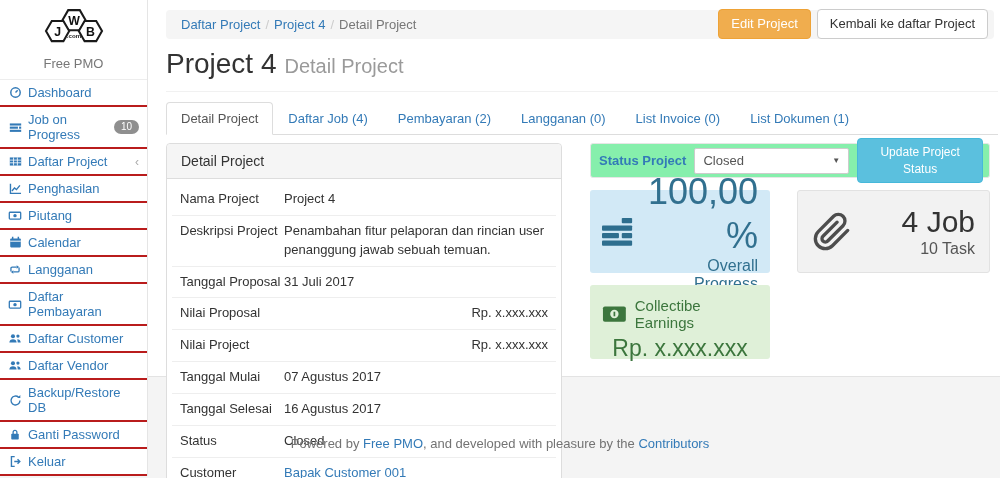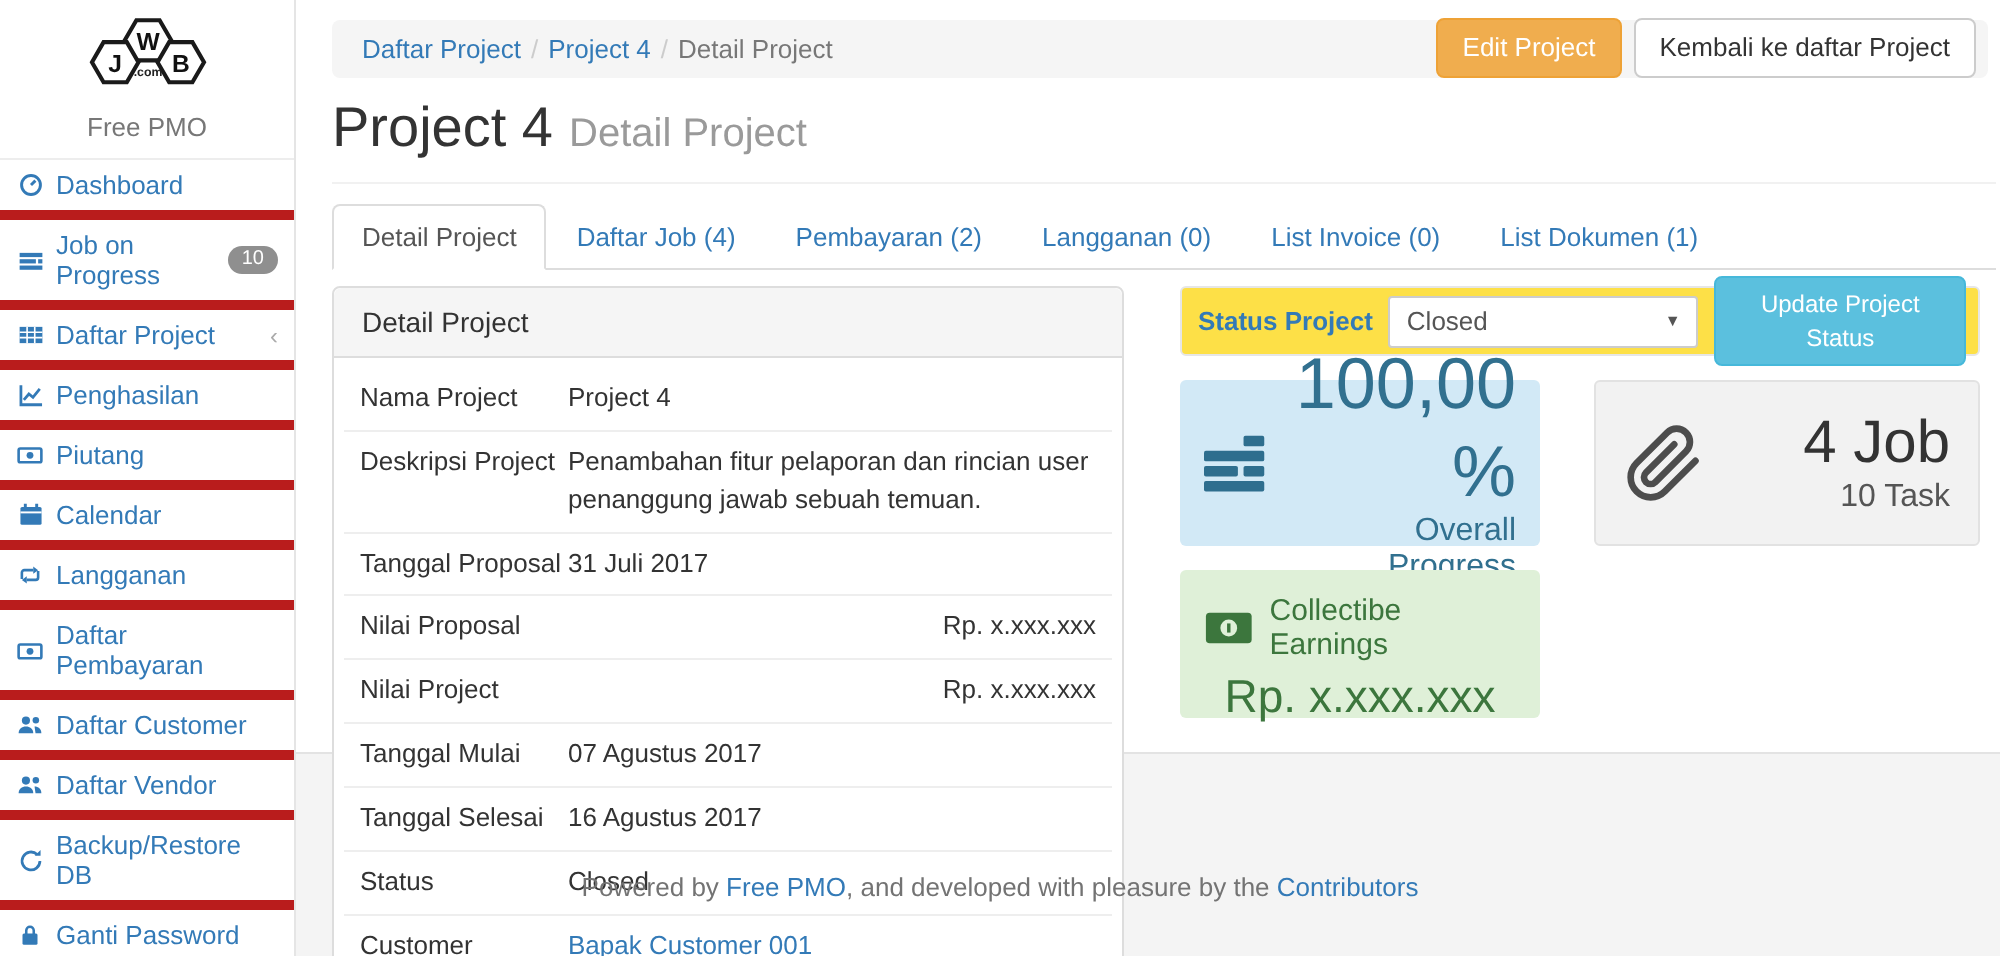--- a/index.html
+++ b/index.html
@@ -6,21 +6,21 @@
   html,body { width:1000px; height:478px; }
   body { font-family:"Liberation Sans", sans-serif; background:#f4f4f4; overflow:hidden; }
   .page { position:relative; width:1000px; height:478px; }
 
   
   .sidebar { position:absolute; left:0; top:0; width:148px; background:#fff; border-right:1px solid #e5e5e5; }
   .logo-block { padding:6px 0 4px; text-align:center; }
   .logo-block svg { display:block; margin:0 auto; }
   .brand { font-size:13px; color:#777; text-align:center; padding:4px 0 8px; }
   .menu { list-style:none; border-top:1px solid #ededed; }
-  .menu li { display:flex; align-items:center; gap:6px; padding:5px 8px; border-bottom:5px solid #b91c1c; color:#337ab7; font-size:13px; cursor:pointer; }
+  .menu li { display:flex; align-items:center; gap:6px; padding:5px 8px; border-bottom:2px solid #b91c1c; color:#337ab7; font-size:13px; cursor:pointer; }
   .menu li .mi { flex:none; width:14px; height:14px; display:flex; align-items:center; justify-content:center; }
   .menu li .mi svg { display:block; }
   .menu .badge { margin-left:auto; background:#8f8f8f; color:#fff; border-radius:10px; font-size:10px; padding:2px 7px; line-height:1; }
   .menu .chev { margin-left:auto; color:#aaa; font-size:12px; }
 
   
   .content { position:absolute; left:148px; top:0; width:852px; height:377px; background:#fff; border-bottom:1px solid #e3e3e3; }
 
   .breadcrumb { position:absolute; left:18px; top:10px; width:828px; background:#f5f5f5; border-radius:4px; padding:7px 15px; font-size:13px; color:#777; }
   .breadcrumb a { color:#337ab7; text-decoration:none; }
@@ -44,21 +44,21 @@
   .panel-body { padding:5px 5px 14px; }
   .drow { display:flex; padding:6px 8px; border-top:1px solid #eee; font-size:13px; color:#333; line-height:1.45; }
   .drow:first-child { border-top:none; }
   .drow .dlabel { width:104px; flex:none; }
   .drow .dvalue { flex:1; }
   .drow.right .dvalue { text-align:right; }
   .drow a { color:#337ab7; text-decoration:underline; }
 
   
   .rightcol { position:absolute; left:442px; top:143px; width:400px; }
-  .status-bar { display:flex; align-items:center; gap:8px; background:#fde047; border:1px solid #e6e6e6; border-radius:3px; padding:4px 6px 4px 8px; height:35px; }
+  .status-bar { display:flex; align-items:center; gap:8px; background:#86efac; border:1px solid #e6e6e6; border-radius:3px; padding:4px 6px 4px 8px; height:35px; }
   .status-bar .slabel { font-size:13px; font-weight:bold; color:#337ab7; white-space:nowrap; }
   .select { width:172px; height:26px; background:#fff; border:1px solid #ccc; border-radius:2px; font-size:13px; color:#555; display:flex; align-items:center; padding:0 8px; cursor:pointer; }
   .select .caret { margin-left:auto; font-size:8px; color:#555; }
   .btn-info { background:#5bc0de; border-color:#46b8da; color:#fff; font-size:12px; padding:5px 10px; }
 
   .card { position:absolute; border-radius:3px; }
   .card-progress { left:0; top:47px; width:180px; height:83px; background:#d2e9f6; display:flex; align-items:center; padding:0 12px; gap:12px; }
   .card-progress .ptxt { flex:1; text-align:right; color:#31708f; }
   .card-progress .pval { font-size:36px; line-height:1.2; }
   .card-progress .pcap { font-size:16px; }

